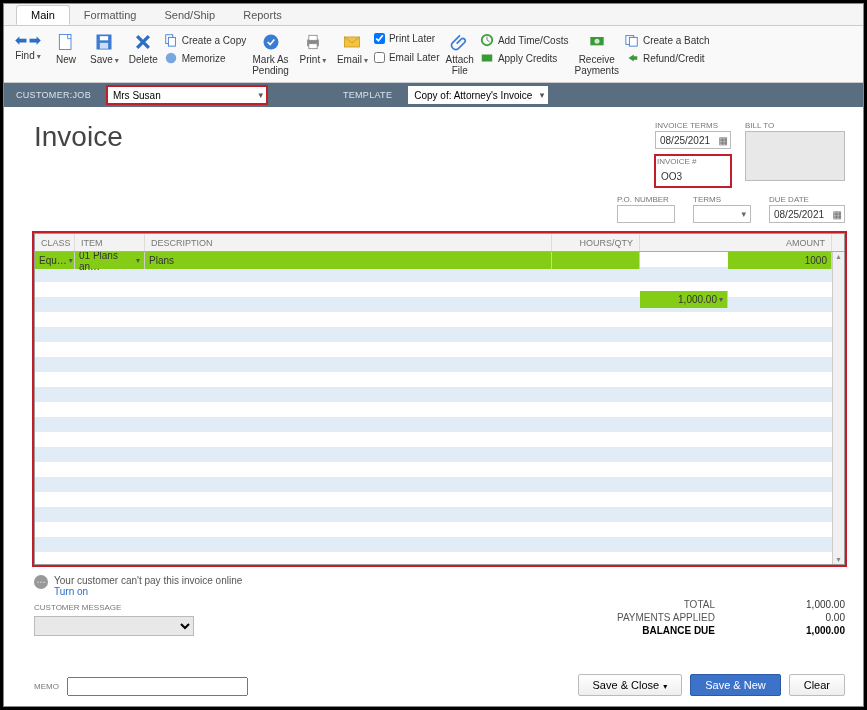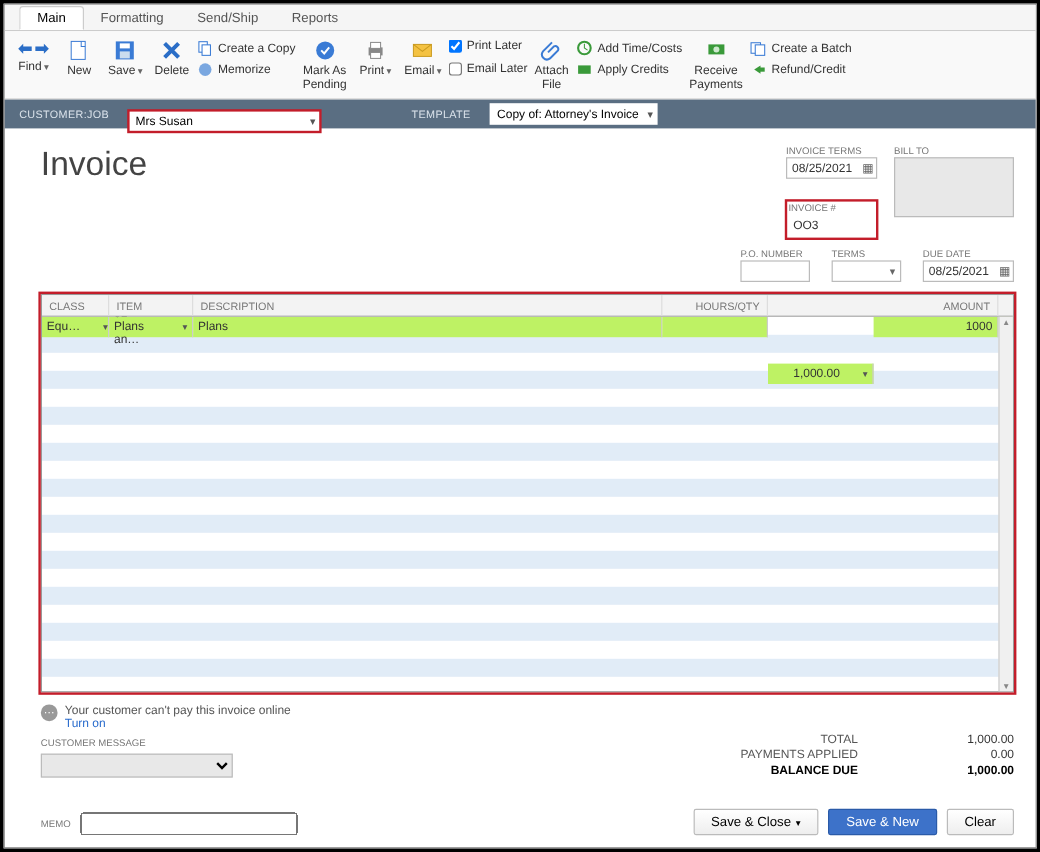--- a/index.html
+++ b/index.html
@@ -23,47 +23,47 @@
   .smallbtn { display:flex; align-items:center; gap:4px; font-size:10px; color:#333; cursor:pointer; white-space:nowrap; padding:1px 0;}
   .smallbtn svg { width:14px; height:14px; }
   .nav-arrows { display:flex; gap:2px; justify-content:center;}
   .arrowbtn { font-size:14px; color:#2b6ec7; font-weight:bold; cursor:pointer;}
   
   
   .custbar { background:#5a6e82; height:24px; display:flex; align-items:center; padding:0 12px; gap:16px; color:#dbe3eb; font-size:10px;}
   .custbar .label { font-size:9px; letter-spacing:0.3px;}
   .custbar .ddrop { background:#fff; color:#000; height:18px; display:flex; align-items:center; padding:0 6px; min-width:0; position:relative;}
   .custbar .ddrop .ddcaret { position:absolute; right:4px; font-size:9px; color:#555;}
-  .hl-red { outline:2px solid #c31d2a; outline-offset:-1px;margin-top:12px;}
+  .hl-red { outline:2px solid #c31d2a; outline-offset:-1px;}
   
   
   .hdr { padding:14px 18px 6px 30px; display:flex; align-items:flex-start; gap:4px;}
   .hdr h1 { font-size:28px; font-weight:400; color:#444; flex:1;}
   .smallgroup { display:flex; flex-direction:column; gap:1px;}
   .smlabel { font-size:8px; color:#777;}
   .sminput { border:1px solid #bbb; height:18px; padding:0 4px; font-size:10px; background:#fff; display:flex; align-items:center; position:relative;}
   .sminput .cal-icn { position:absolute; right:2px; font-size:10px; color:#666;}
   .sminput .ddcaret { position:absolute; right:4px; font-size:9px; color:#666;}
   .billto-box { border:1px solid #bbb; background:#e8e8e8; width:100px; height:50px;}
   
   .hdr2 { padding:2px 18px 6px 30px; display:flex; justify-content:flex-end; gap:18px;}
   
   
   .tablewrap { margin:4px 18px 0 30px; border:1px solid #999; outline:2px solid #c31d2a; outline-offset:0; height:332px; display:flex; flex-direction:column; position:relative;}
   .thead { display:flex; background:#f3f3f3; height:18px; border-bottom:1px solid #aaa;}
   .th { font-size:9px; color:#777; padding:3px 6px; border-right:1px solid #ddd; display:flex; align-items:center;}
   .th:last-child{border-right:none;}
   .th.right{justify-content:flex-end;}
-  .c-class{width:56px;} .c-item{width:70px;} .c-desc{flex:1;} .c-hq{width:88px;} .c-rate{width:88px;margin-top:39px;} .c-amt{width:104px;} .c-scroll{width:12px;}
+  .c-class{width:40px;} .c-item{width:70px;} .c-desc{flex:1;} .c-hq{width:88px;} .c-rate{width:88px;margin-top:39px;} .c-amt{width:104px;} .c-scroll{width:12px;}
   .tbody { flex:1; overflow:hidden; position:relative;}
   .trow { display:flex; height:15px; font-size:10px;}
   .trow.alt { background:#e1ecf7;}
   .td { padding:0 4px; display:flex; align-items:center; border-right:1px solid transparent;}
   .td.right{justify-content:flex-end;}
-  .trow.first .td { border-right:1px solid #ccc; background:#bef264; height:17px;gap:17px;}
+  .trow.first .td { border-right:1px solid #ccc; background:#84cc16; height:17px;}
   .td .ddcaret{font-size:8px;color:#555; margin-left:2px;}
   .vscroll { position:absolute; right:0; top:18px; bottom:0; width:12px; background:#f0f0f0; border-left:1px solid #ccc; display:flex; flex-direction:column; justify-content:space-between; align-items:center; font-size:8px; color:#888;}
   
   
   .footer { flex:1; padding:10px 18px 10px 30px; display:flex; flex-direction:column; justify-content:space-between;}
   .online-notice { display:flex; align-items:flex-start; gap:6px; font-size:10px; color:#555;}
   .info-icn { width:14px; height:14px; border-radius:50%; background:#999; color:#fff; display:flex; align-items:center; justify-content:center; font-size:9px;}
   .online-notice a { color:#2a6ccd; text-decoration:none;margin-top:36px;}
   .msgmemo { display:flex; flex-direction:column; gap:4px; margin-top:6px;}
   .msgmemo select, .msgmemo input { border:1px solid #bbb; height:20px; font-size:10px; background:#e8e8e8;}

